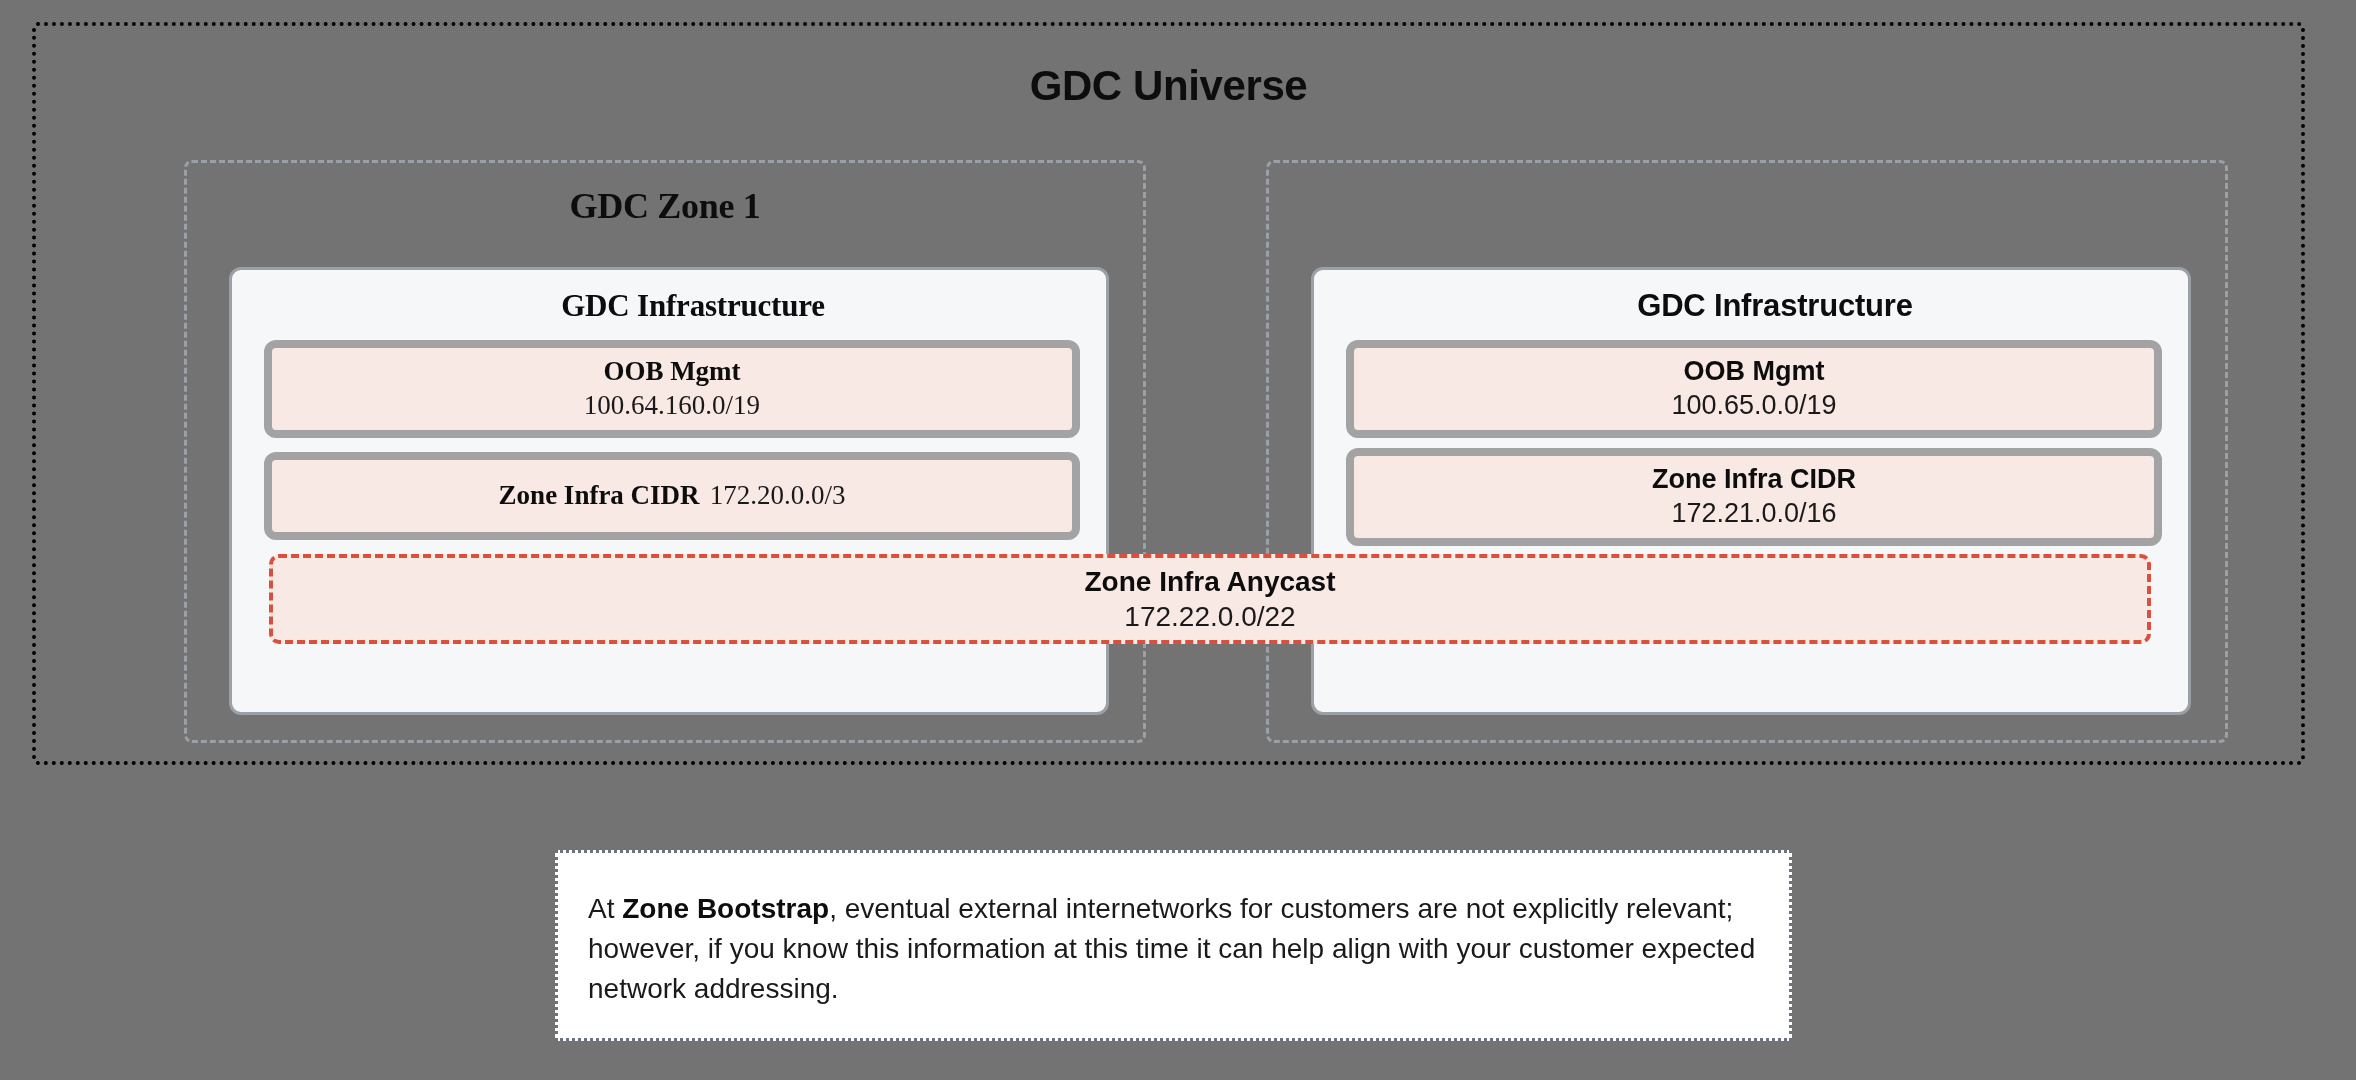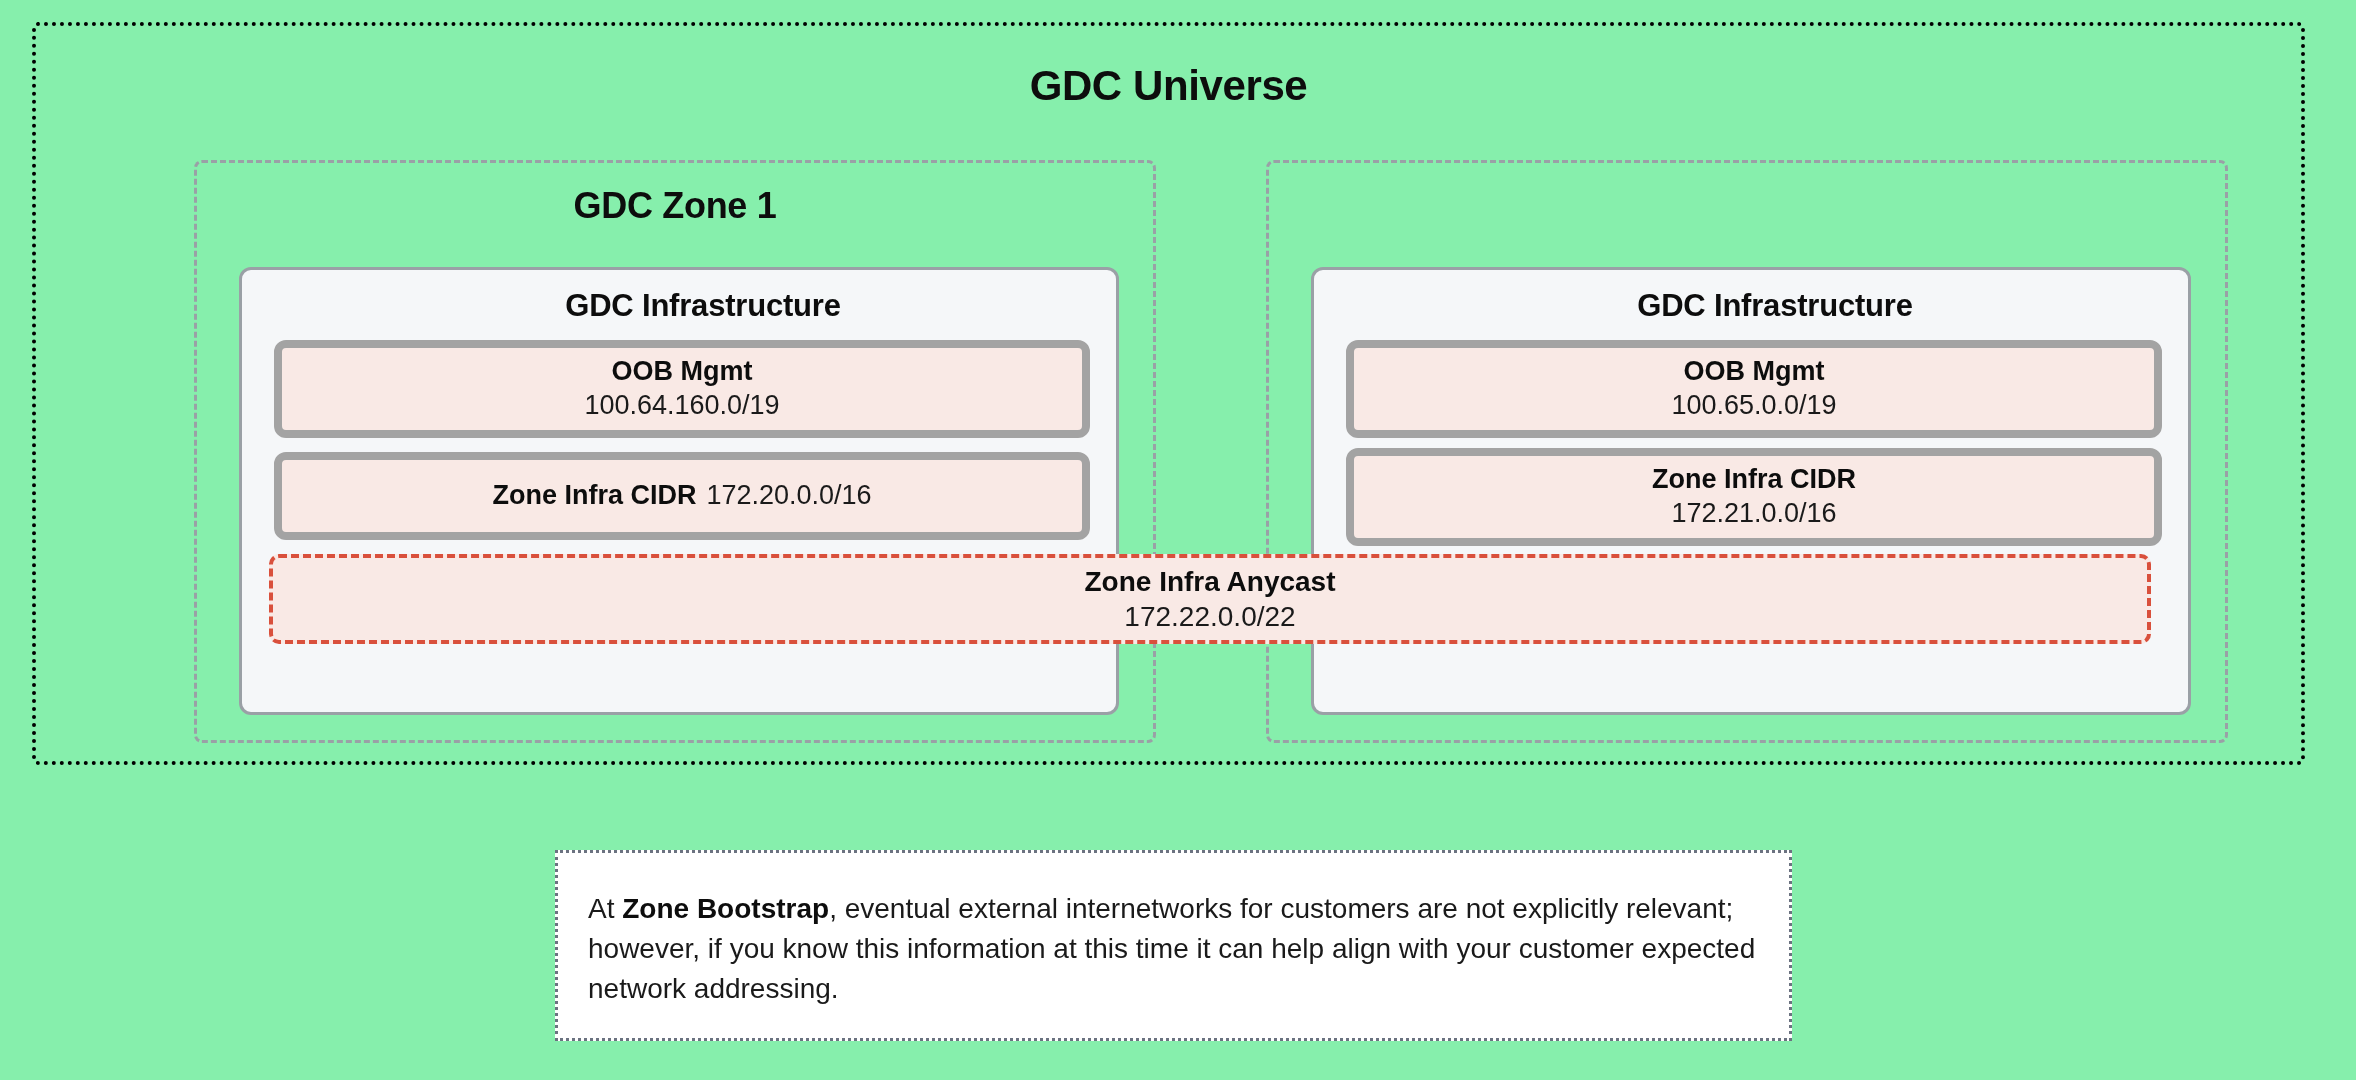--- a/index.html
+++ b/index.html
@@ -11,21 +11,21 @@
   body {
     font-family: "Liberation Sans", sans-serif;
     color: #111111;
     -webkit-font-smoothing: antialiased;
   }
 
   #canvas {
     position: relative;
     width: 2356px;
     height: 1080px;
-    background: #86efac;
+    background: #737373;
     overflow: hidden;
   }
 
   
   .universe {
     position: absolute;
     left: 32px;
     top: 22px;
     width: 2273px;
     height: 743px;
@@ -50,21 +50,21 @@
   .zone {
     position: absolute;
     top: 134px;
     width: 962px;
     height: 583px;
     border: 3px dashed #9aa0a6;
     border-radius: 8px;
     box-sizing: border-box;
     background: transparent;
   }
-  .zone--one { left: 158px; }
+  .zone--one { left: 148px; font-family: Liberation Serif, serif; }
   .zone--two { left: 1230px; }
 
   .zone-title {
     position: absolute;
     left: 0;
     right: 0;
     top: 22px;
     text-align: center;
     font-size: 36px;
     font-weight: 700;
@@ -188,21 +188,21 @@
       <div class="infra">
         <div class="infra-title">GDC Infrastructure</div>
 
         <div class="cidr cidr--oob">
           <span class="cidr-name">OOB Mgmt</span>
           <span class="cidr-value">100.64.160.0/19</span>
         </div>
 
         <div class="cidr cidr--infra-1 cidr--inline">
           <span class="cidr-name">Zone Infra CIDR</span>
-          <span class="cidr-value">172.20.0.0/16</span>
+          <span class="cidr-value">172.20.0.0/3</span>
         </div>
       </div>
     </div>
 
     <div class="zone zone--two">
 
       <div class="infra">
         <div class="infra-title">GDC Infrastructure</div>
 
         <div class="cidr cidr--oob">

